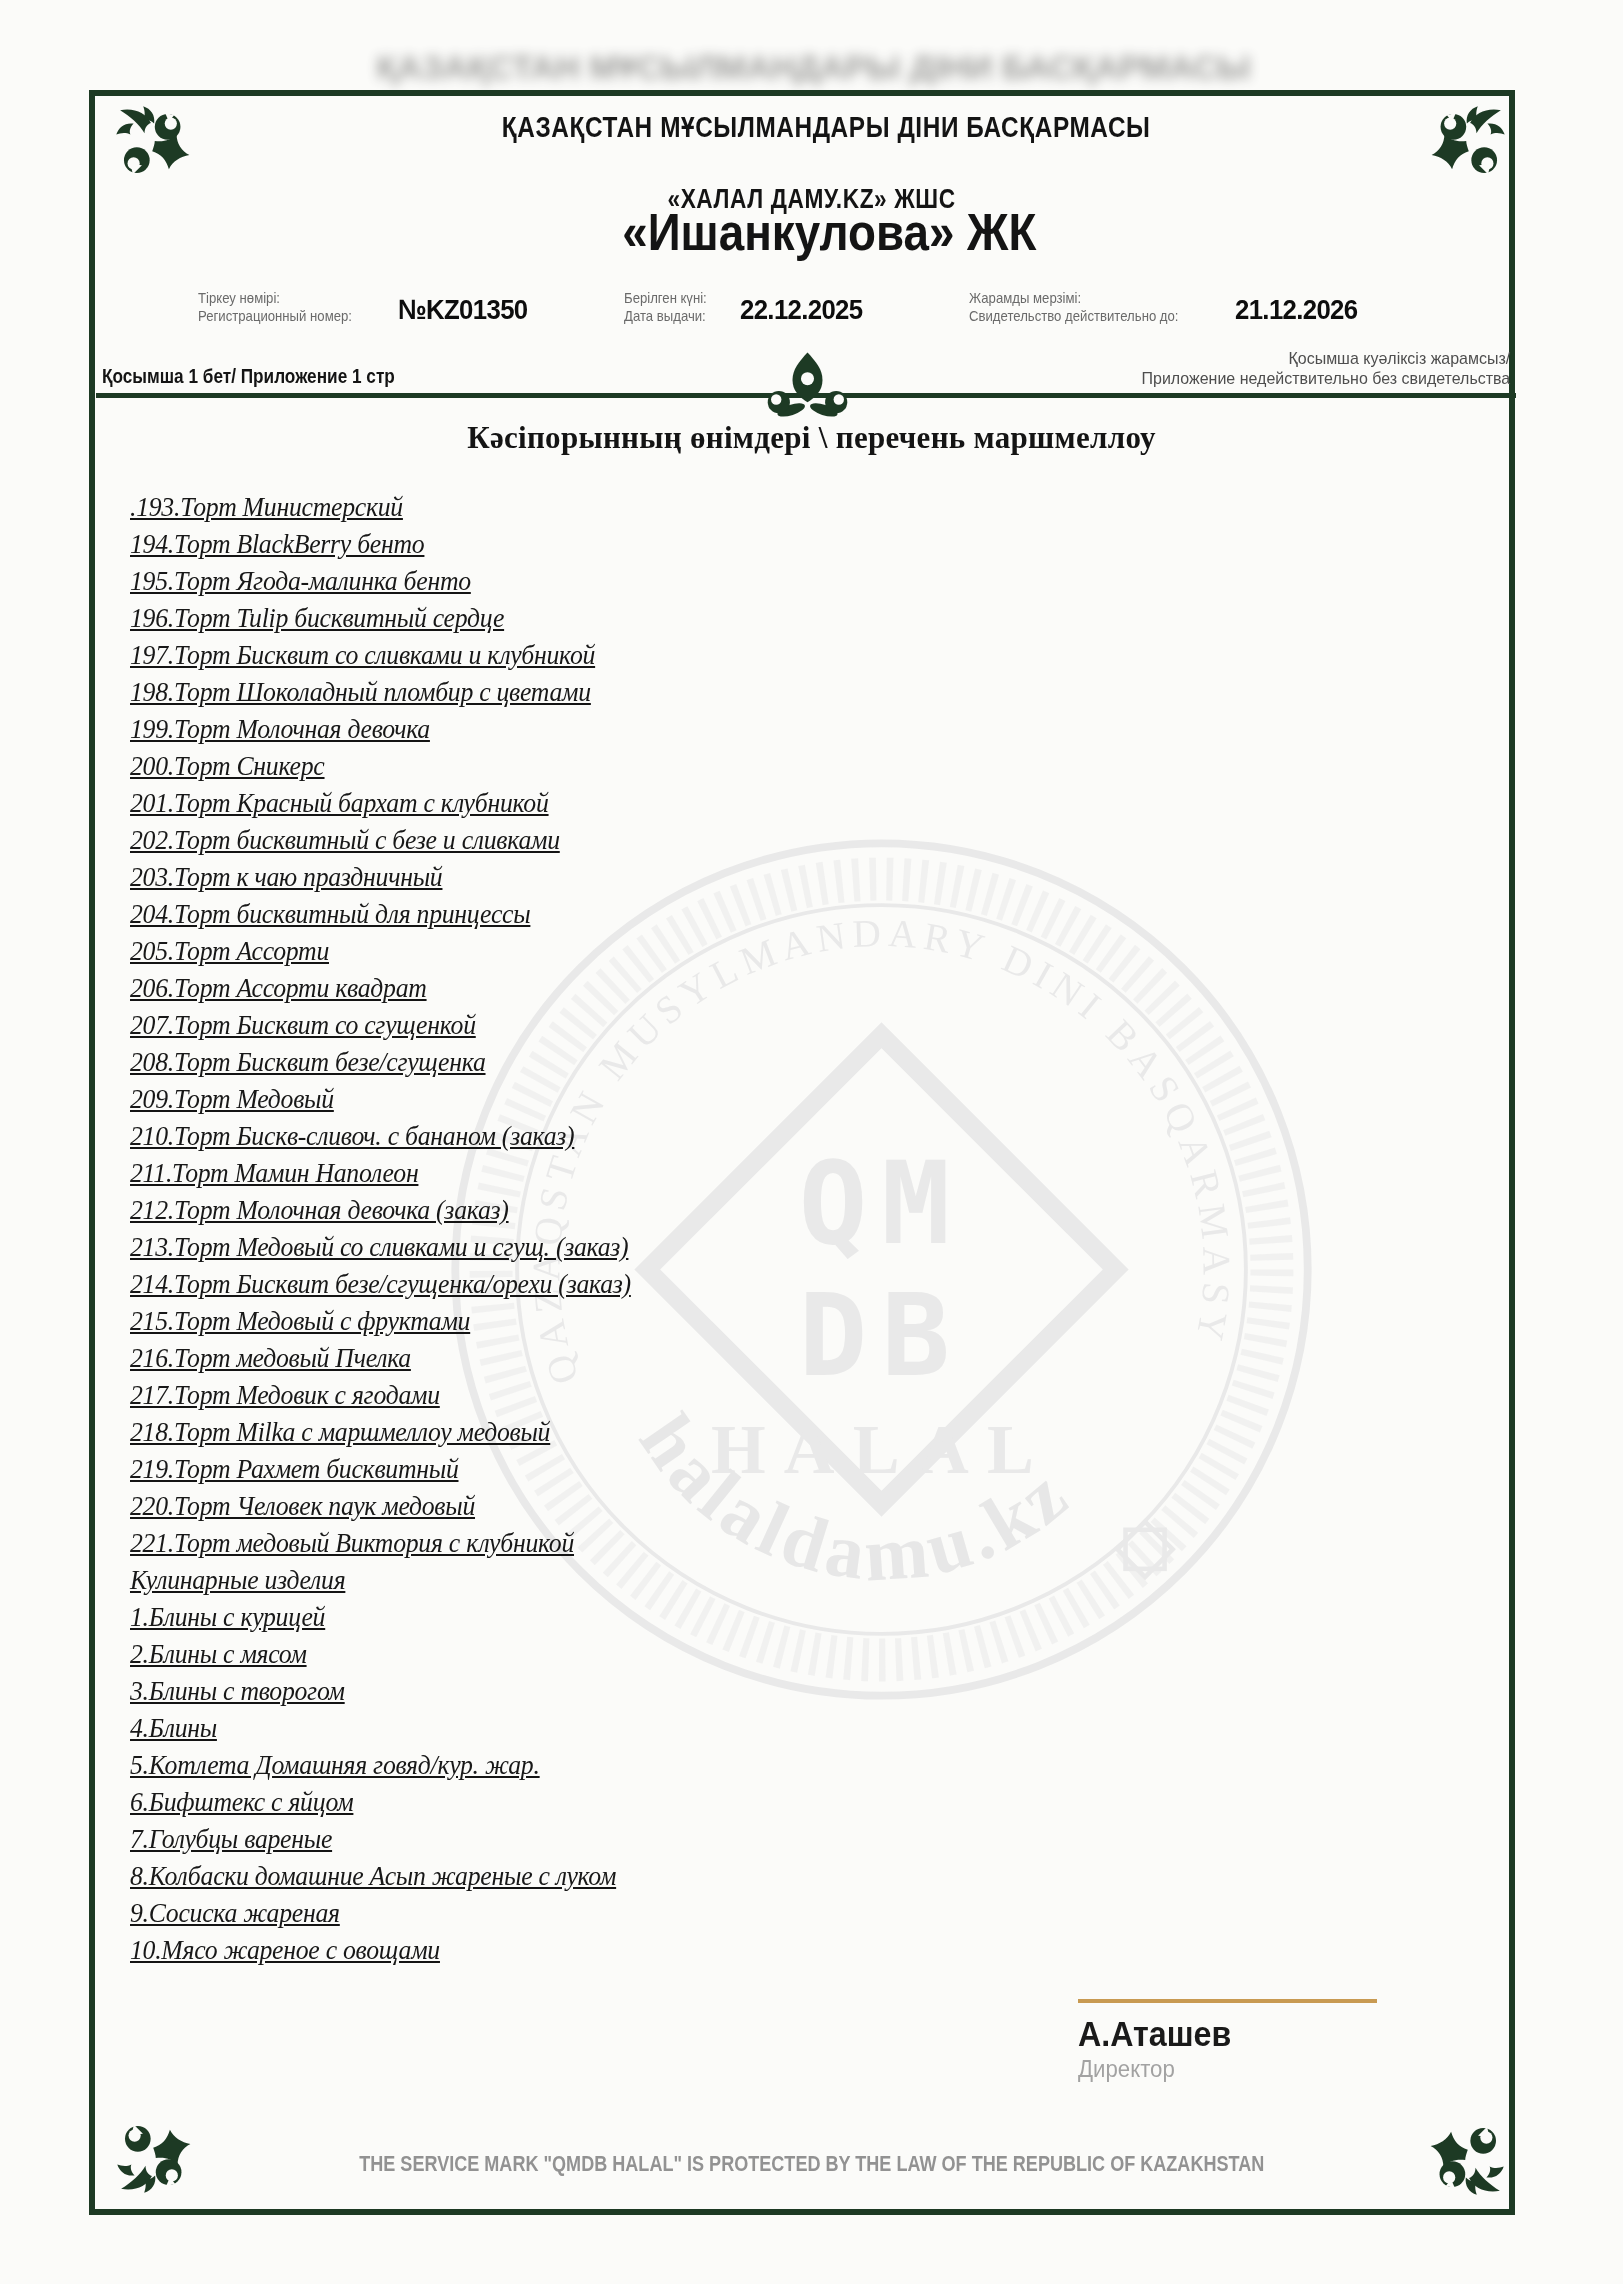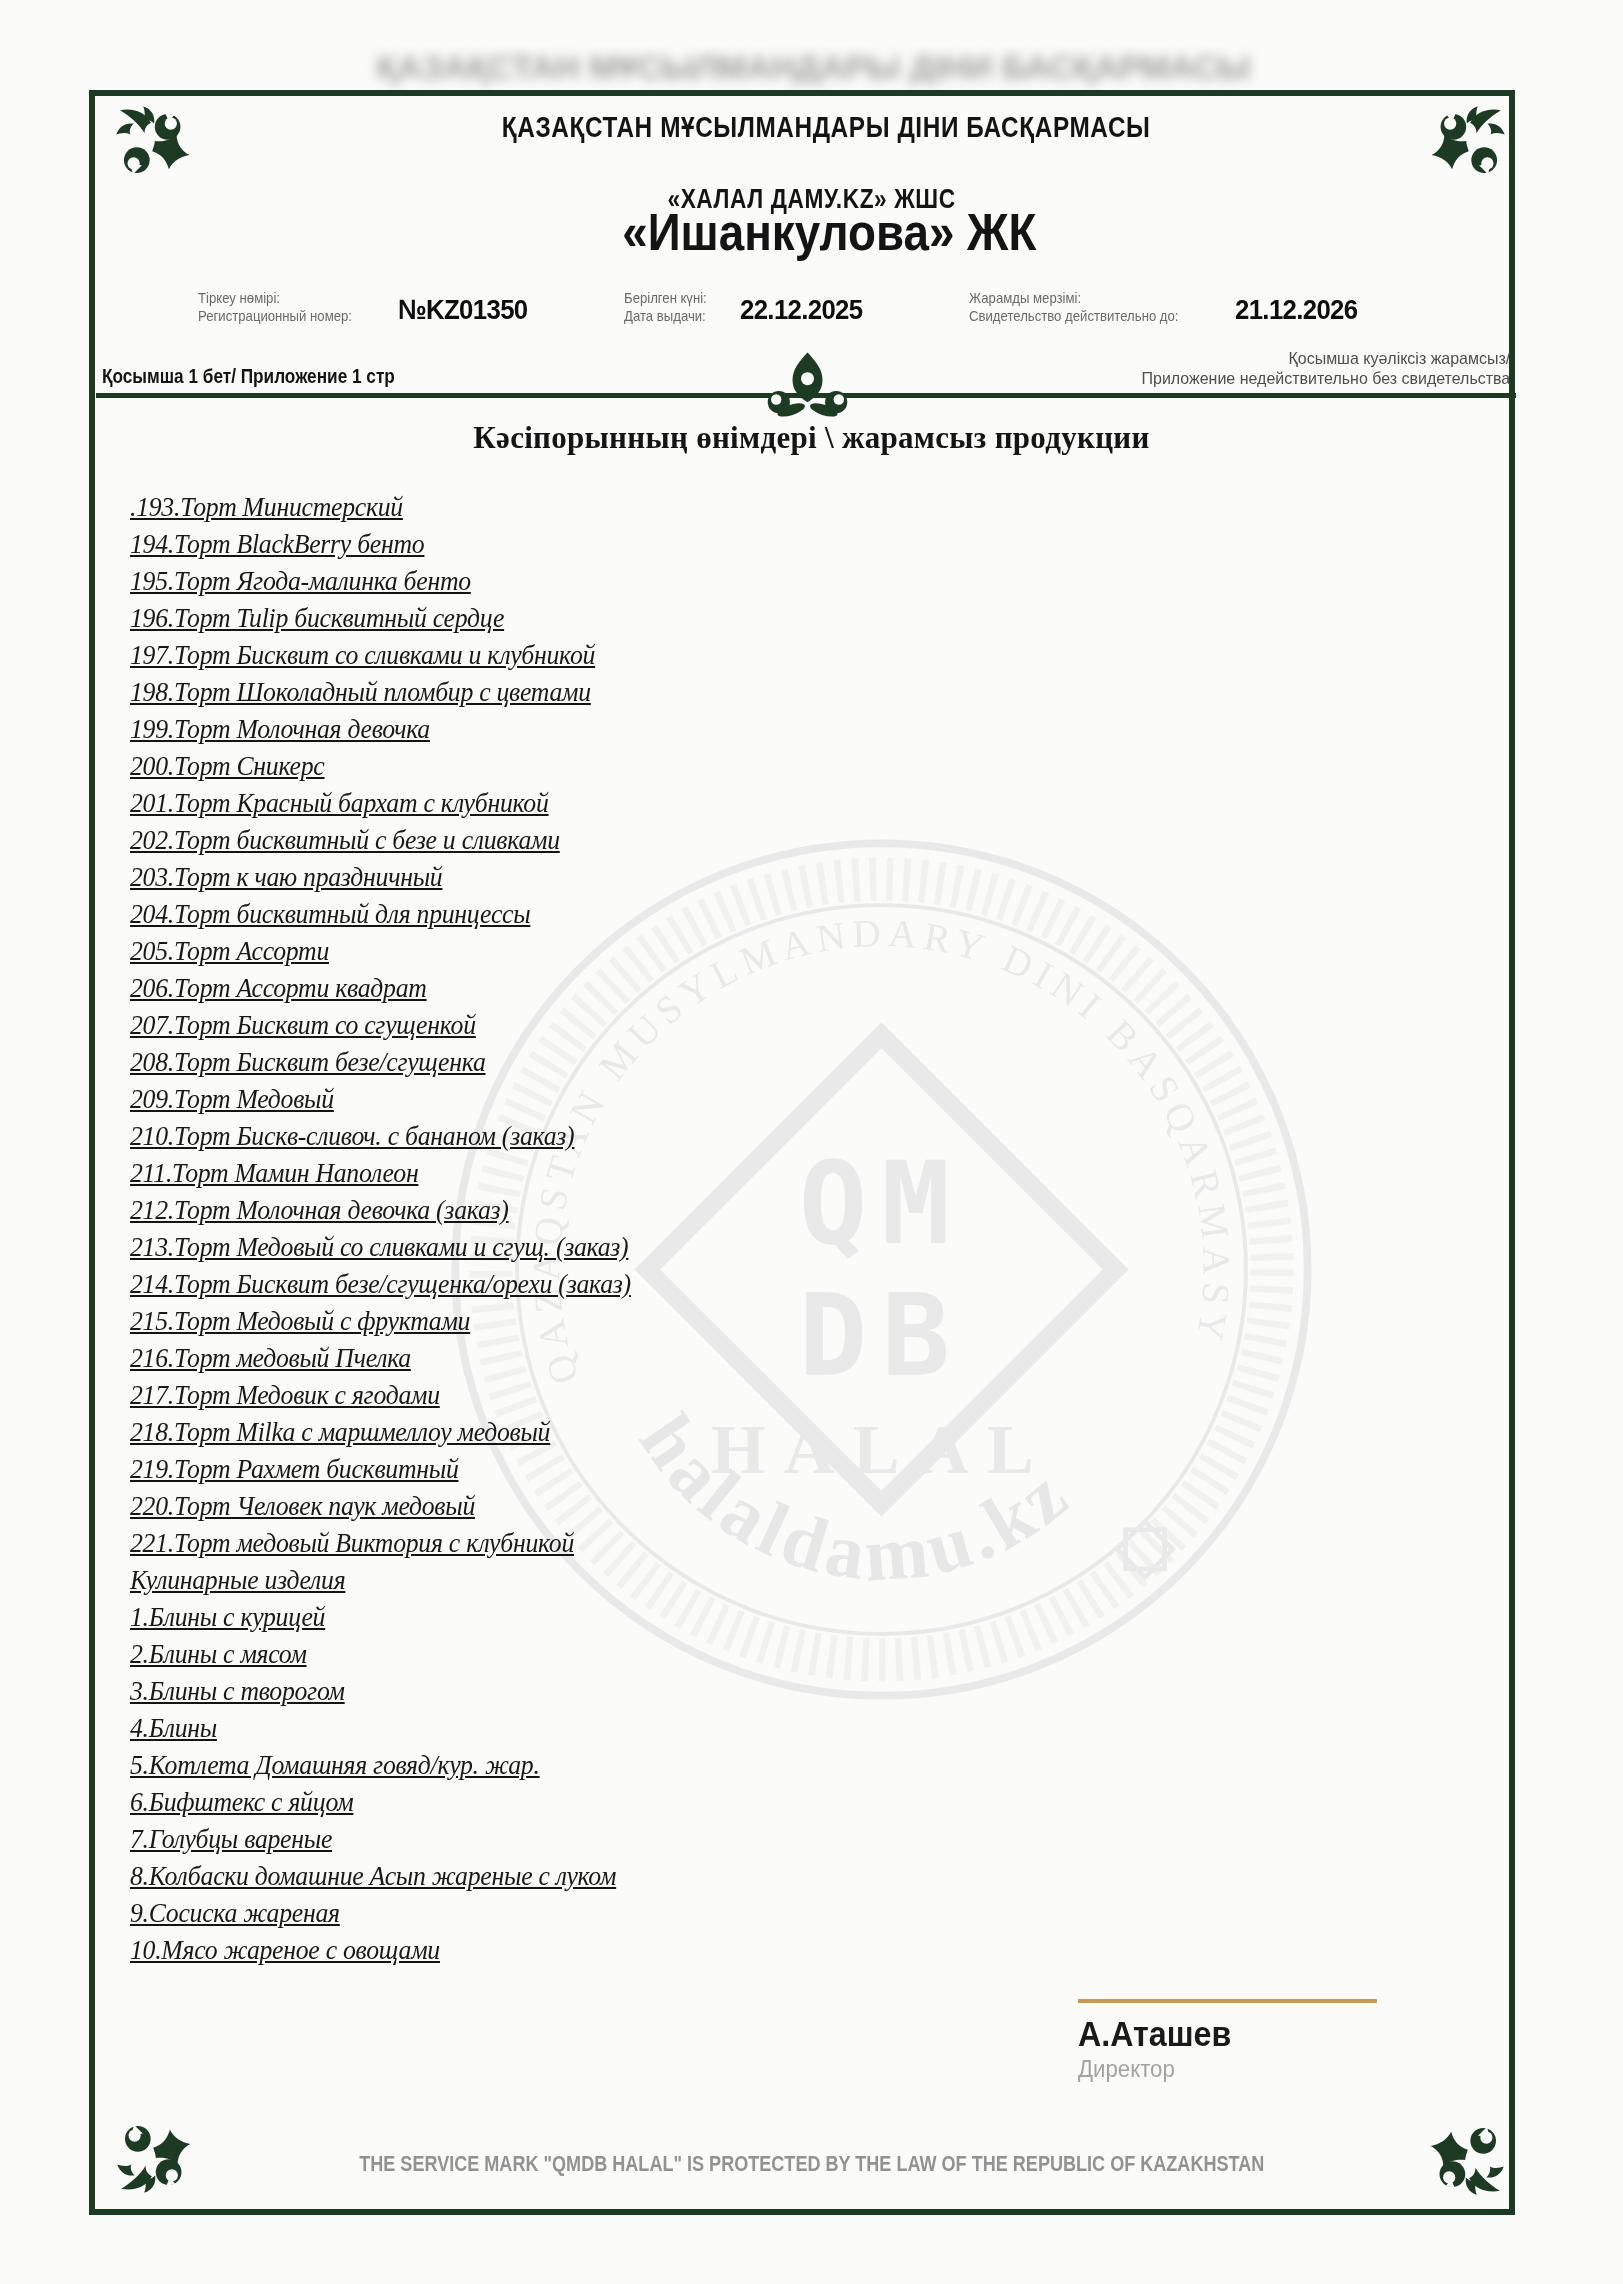--- a/index.html
+++ b/index.html
@@ -227,21 +227,21 @@
         <circle cx="41" cy="80" r="17"></circle>
         <circle cx="129" cy="80" r="17"></circle>
       </g>
       <g fill="#fbfbf9">
         <circle cx="85" cy="44" r="10"></circle>
         <circle cx="37" cy="76" r="8"></circle>
         <circle cx="133" cy="76" r="8"></circle>
       </g>
     </svg>
 
-    <div class="center-line list-title"><span>Кәсіпорынның өнімдері \ жарамсыз продукции</span></div>
+    <div class="center-line list-title"><span>Кәсіпорынның өнімдері \ перечень маршмеллоу</span></div>
     <div class="product-list">
         <div class="product-line">.193.Торт Министерский</div>
         <div class="product-line">194.Торт BlackBerry бенто</div>
         <div class="product-line">195.Торт Ягода-малинка бенто</div>
         <div class="product-line">196.Торт Tulip бисквитный сердце</div>
         <div class="product-line">197.Торт Бисквит со сливками и клубникой</div>
         <div class="product-line">198.Торт Шоколадный пломбир с цветами</div>
         <div class="product-line">199.Торт Молочная девочка</div>
         <div class="product-line">200.Торт Сникерс</div>
         <div class="product-line">201.Торт Красный бархат с клубникой</div>

